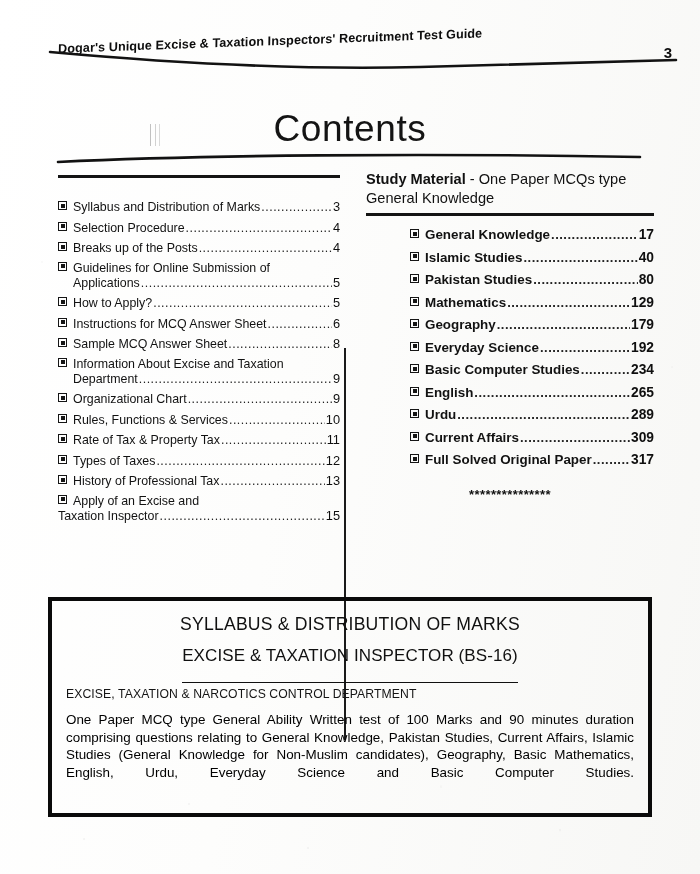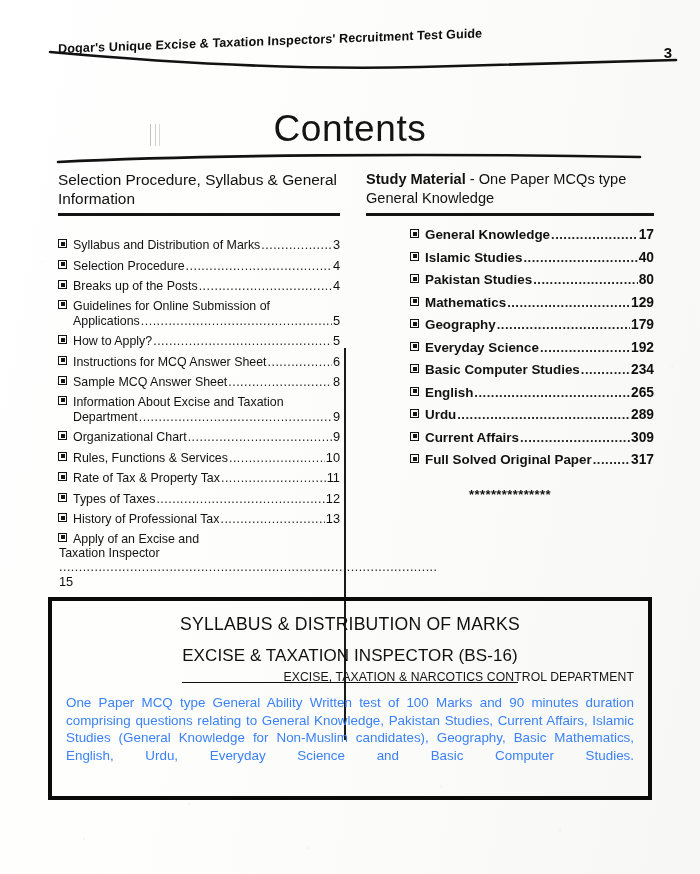--- a/index.html
+++ b/index.html
@@ -176,21 +176,21 @@
     flex: 0 0 auto;
     font-size: 12.8px;
     color: #0f0f0f;
     text-align: right;
   }
   #col-right .pnum { font-size: 13.8px; font-weight: bold; }
 
   
   .entry-wrap { display: flex; align-items: baseline; }
   .entry-wrap.indent { padding-left: 15px; }
-  .entry-wrap.flush { padding-left: 0px; flex-direction: column; }
+  .entry-wrap.flush { padding-left: 0px; }
   .entry-first { display: flex; align-items: baseline; }
   .entry-first .etext { white-space: nowrap; text-align: right; }
 
   #asterisks {
     margin-top: 20px;
     text-align: center;
     font-size: 13px;
     font-weight: bold;
     letter-spacing: 0.4px;
     color: #111;
@@ -218,33 +218,33 @@
     margin-top: 11px;
     font-size: 17px;
     letter-spacing: 0.1px;
     color: #101010;
   }
   #syllabus-subtitle span {
     border-bottom: 1.6px solid #101010;
     padding-bottom: 17px;
   }
   #syllabus-dept {
-    text-align: right;
-    margin-top: 4px;
+    text-align: left;
+    margin-top: 21px;
     font-size: 12.2px;
     letter-spacing: 0.1px;
     color: #151515;
   }
   #syllabus-body {
     margin-top: 10px;
     font-size: 13.4px;
     line-height: 17.6px;
     text-align: justify;
     text-justify: inter-word;
-    color: #3b82f6;
+    color: #000000;
   }
   #syllabus-body::after {
     content: "";
     display: inline-block;
     width: 100%;
   }
 </style>
 </head>
 <body>
 
@@ -264,21 +264,20 @@
     <svg id="contents-rule" width="700" height="20">
       <path d="M 58 12 C 200 5, 420 3, 640 7" stroke="#121212" stroke-width="2.6" fill="none" stroke-linecap="round"></path>
     </svg>
   </div>
 
   <div id="toc" class="layer">
 
     <div id="col-divider"></div>
 
     <div class="col" id="col-left">
-      <div class="col-head">Selection Procedure, Syllabus &amp; General Information</div>
       <div class="head-rule"></div>
       <div class="entries" id="left-entries">
           <div class="entry">
             <div class="entry-line">
               <span class="bullet"></span>
               <span class="etext">Syllabus and Distribution of Marks</span>
               <span class="leader">................................................................................................</span>
               <span class="pnum">3</span>
             </div>
           </div>

